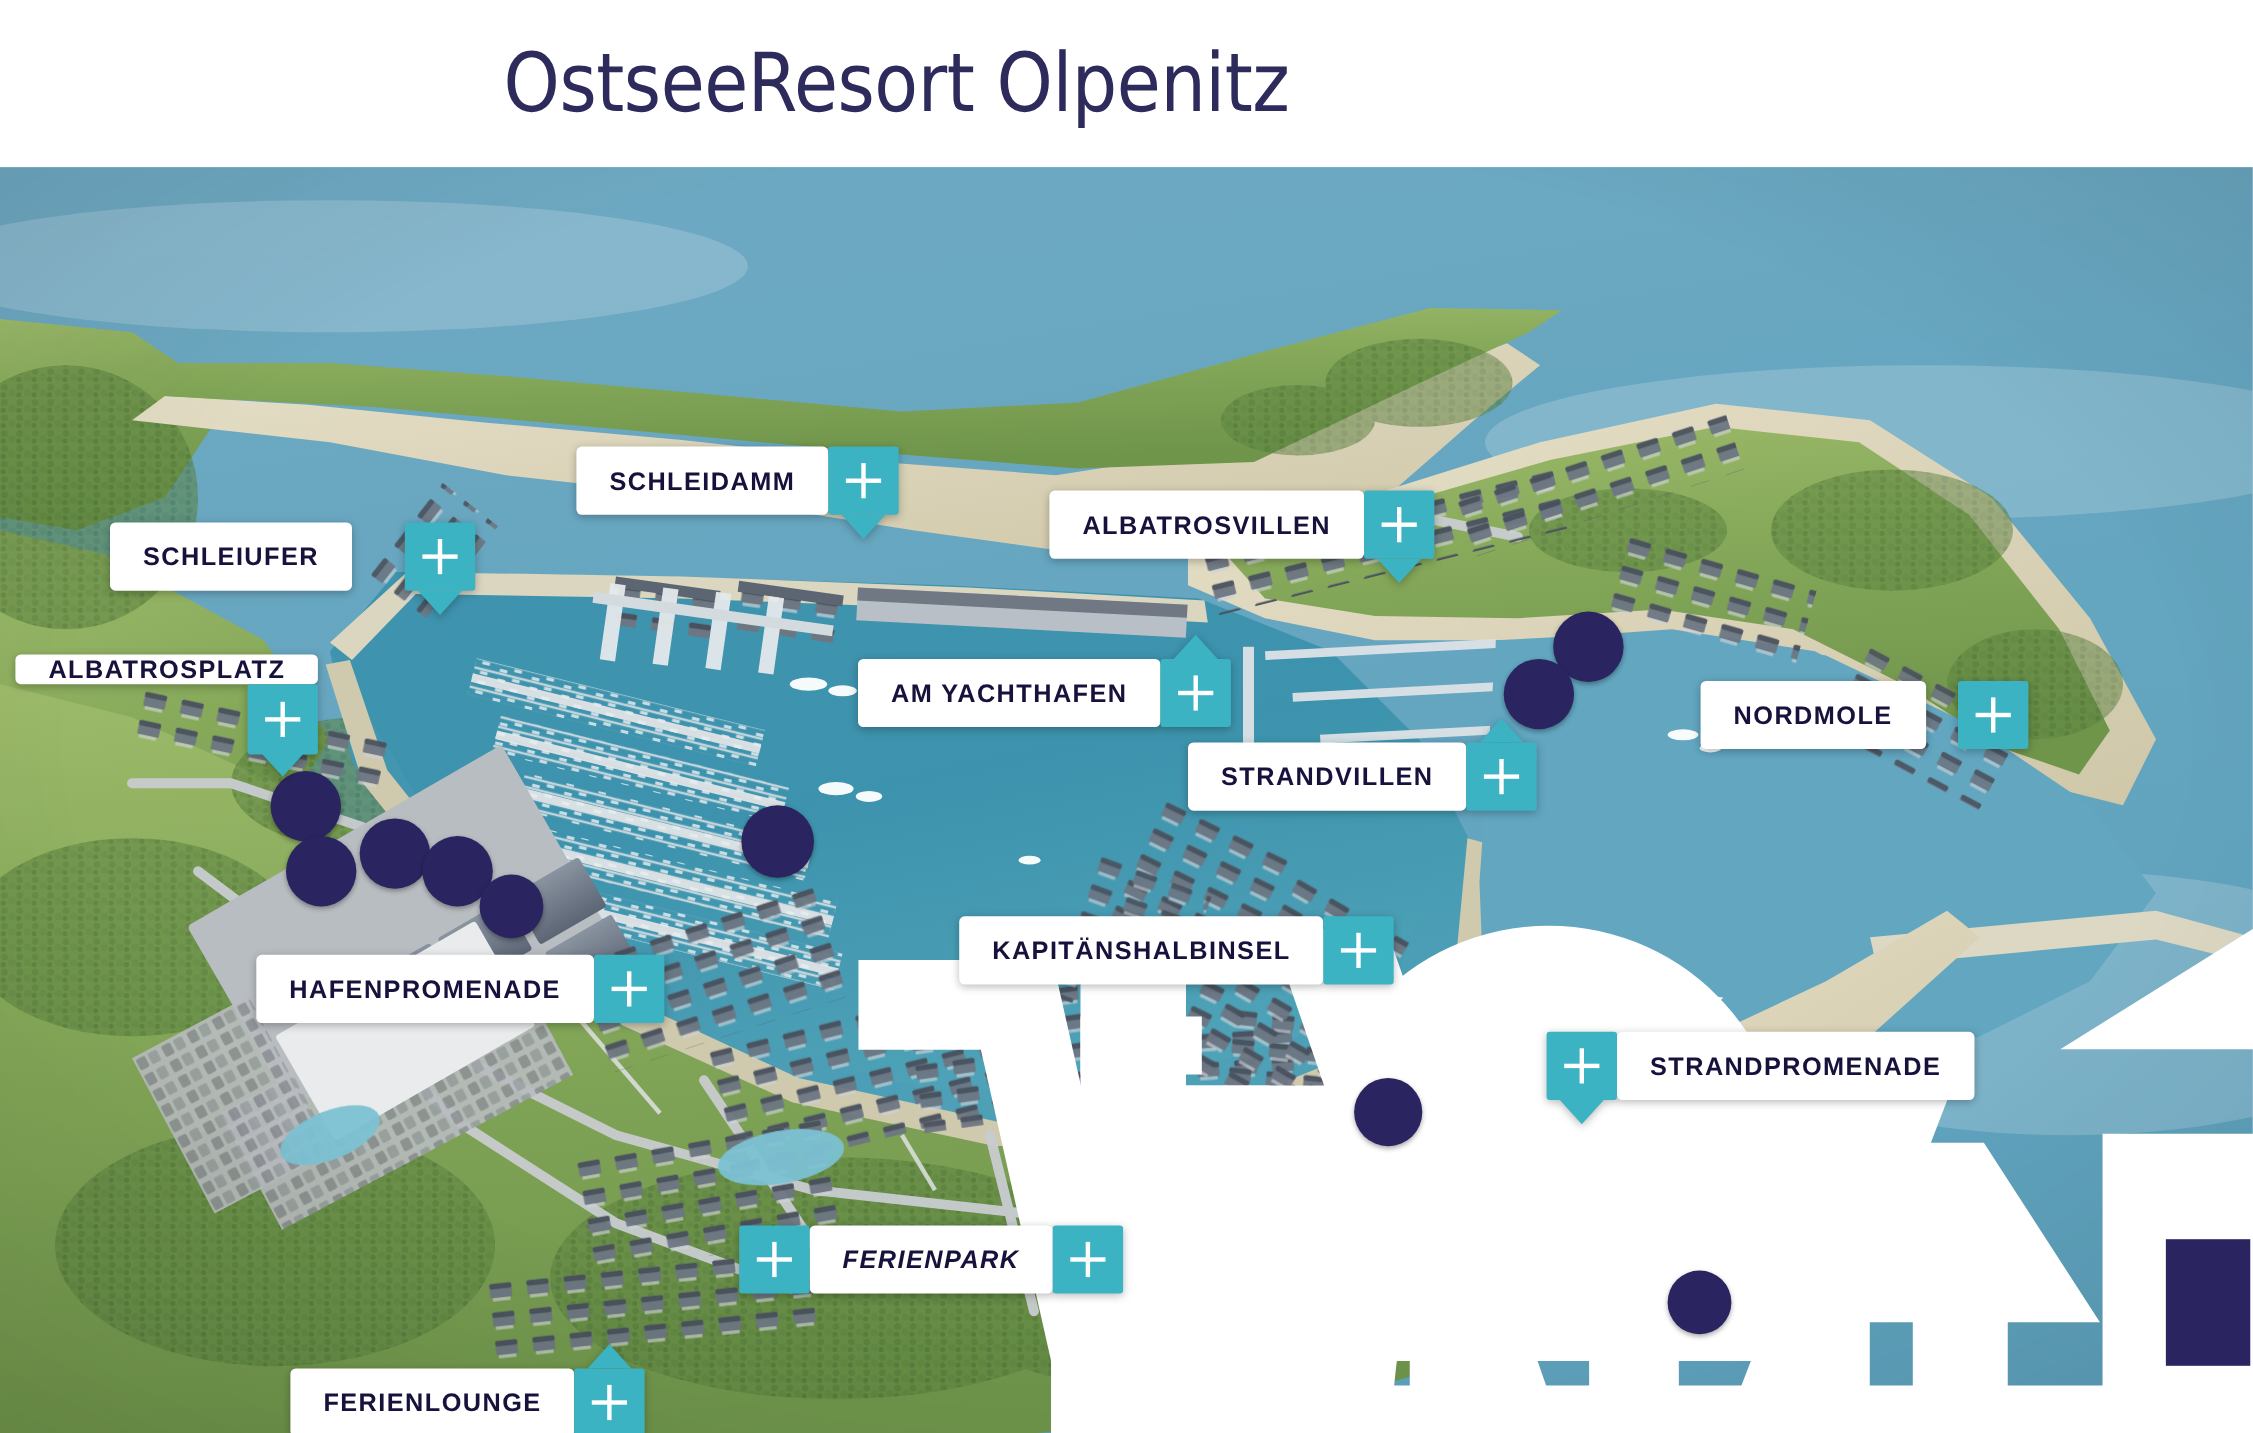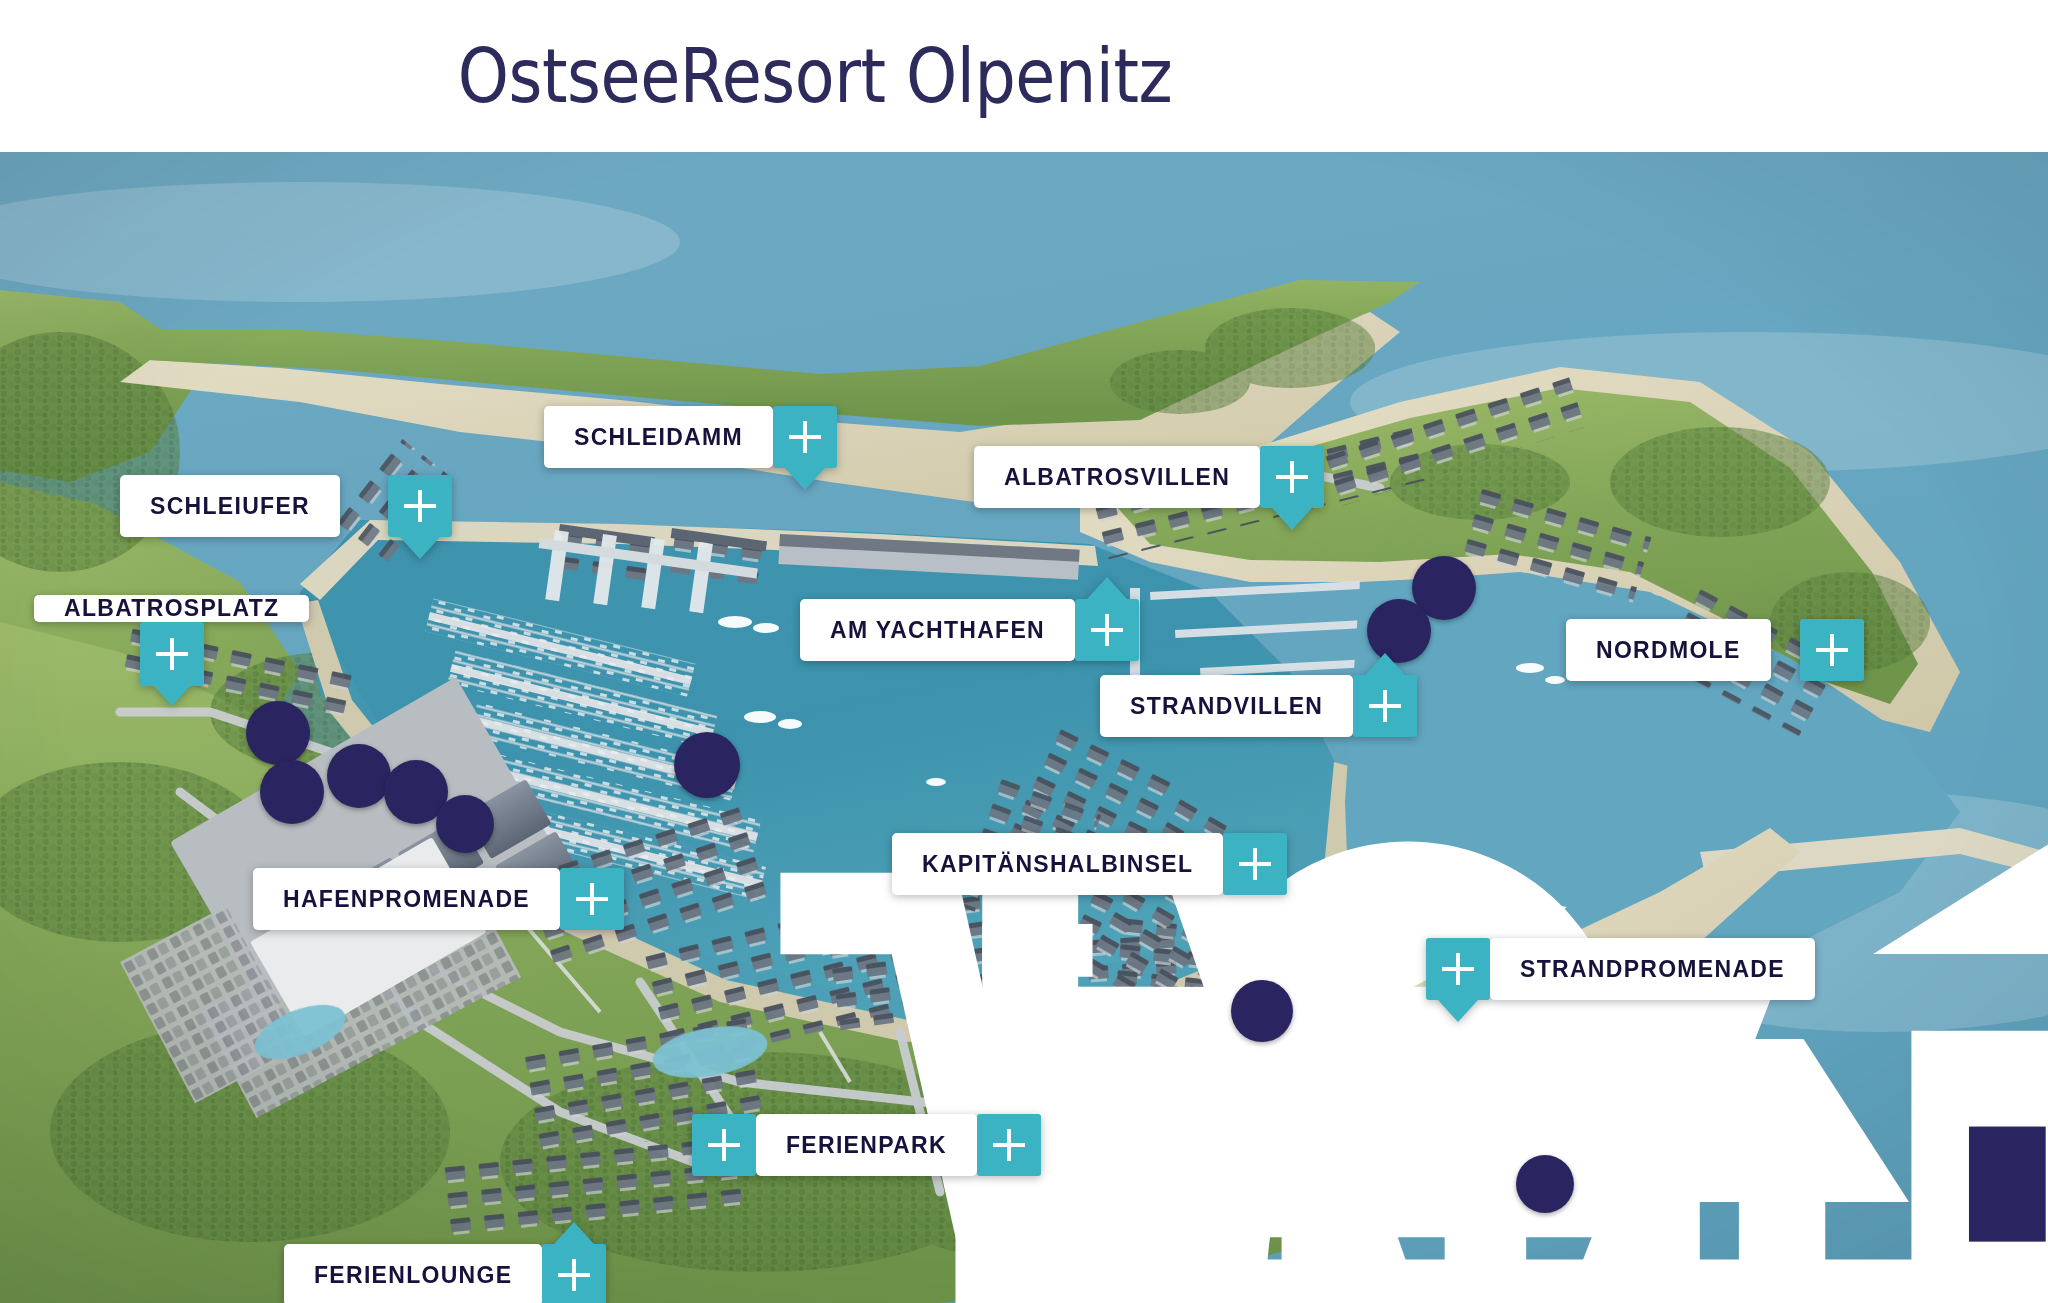--- a/index.html
+++ b/index.html
@@ -13,22 +13,22 @@
   #page-title{font-size:74px;line-height:1;color:#2d2a5c;font-weight:400;
     letter-spacing:-0.5px;font-family:"DejaVu Sans",sans-serif;
     transform:scaleX(0.88);transform-origin:center;white-space:nowrap;}
 
   
   #map{position:absolute;left:0;top:152px;width:2048px;height:1151px;overflow:hidden;
     background:#6da7bd;}
   #map svg{position:absolute;left:0;top:0;width:2048px;height:1151px;display:block;}
 
   
-  .pin{position:absolute;display:flex;align-items:center;height:62px;
-    filter:drop-shadow(0 2px 4px rgba(0,0,0,.28));margin-left:20px;}
+  .pin{position:absolute;display:flex;align-items:flex-end;height:62px;
+    filter:drop-shadow(0 2px 4px rgba(0,0,0,.28));}
   .pin .box{background:#ffffff;display:flex;align-items:center;justify-content:center;
     padding:0 30px;border-radius:5px;height:62px;box-sizing:border-box;}
   .pin .box span{font-size:23px;font-weight:700;color:#16123c;letter-spacing:1.3px;
     white-space:nowrap;font-family:"Liberation Sans",sans-serif;}
   .pin .plus{width:64px;height:62px;background:#3bb3c3;position:relative;flex:0 0 64px;
     border-radius:3px;}
   .pin .plus::before,.pin .plus::after{content:"";position:absolute;background:#ffffff;}
   .pin .plus::before{left:50%;top:50%;width:4px;height:32px;transform:translate(-50%,-50%);}
   .pin .plus::after{left:50%;top:50%;width:32px;height:4px;transform:translate(-50%,-50%);}
   
@@ -540,21 +540,21 @@
 
     <div class="pin tail-down plus-left" style="left:1366px;top:786px;padding-left:40px;">
       <div class="box">
         <span>STRANDPROMENADE</span>
       </div>
       <div class="plus">
           <i class="tail"></i>
         </div>
     </div>
 
-    <div class="pin" style="left:672px;top:962px;">
+    <div class="pin" style="left:672px;top:962px;font-style:italic;">
       <div class="plus"></div>
       <div class="box">
         <span>FERIENPARK</span>
       </div>
       <div class="plus"></div>
     </div>
 
     <div class="pin tail-up" style="left:264px;top:1092px;">
       <div class="box">
         <span>FERIENLOUNGE</span>

